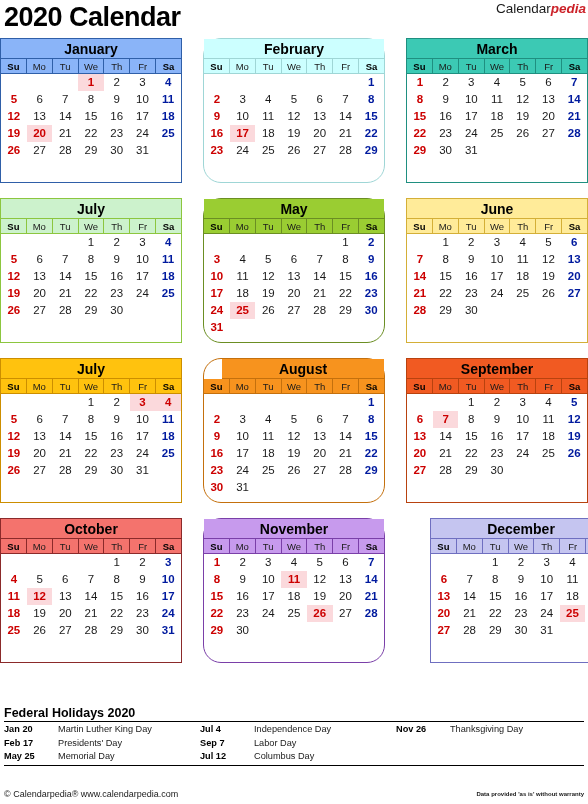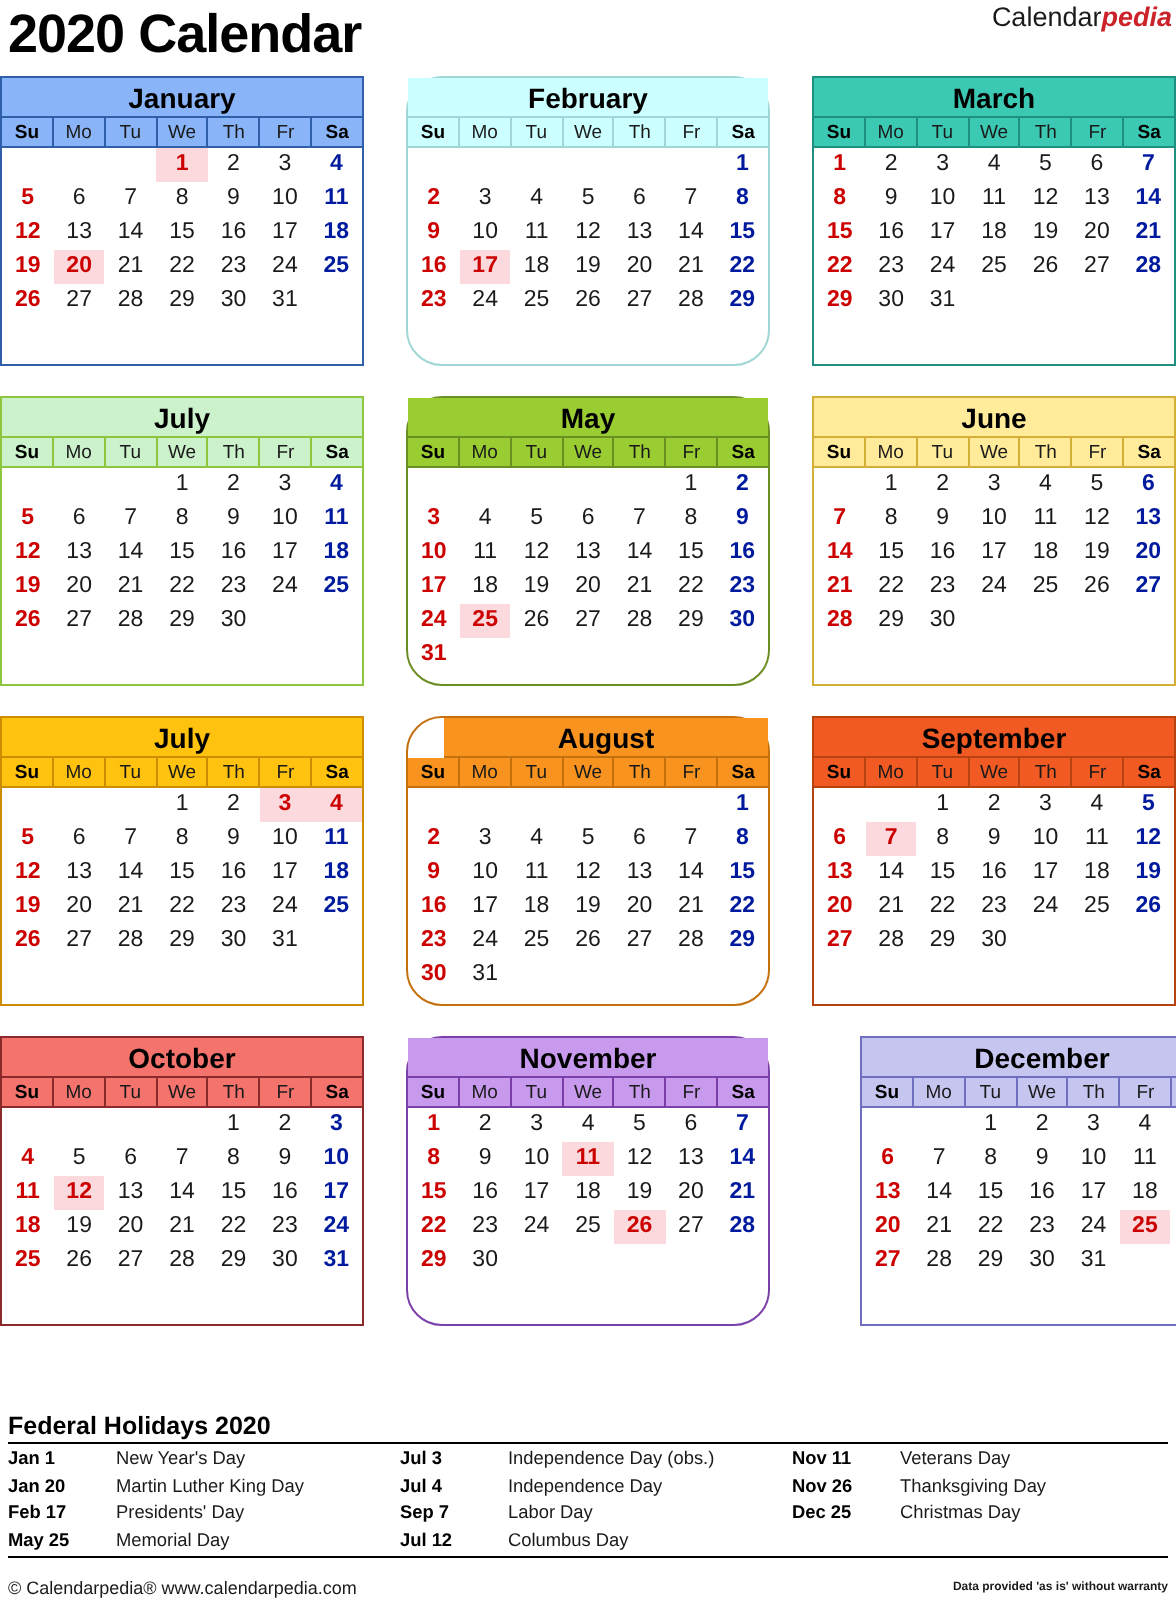--- a/index.html
+++ b/index.html
@@ -793,34 +793,20 @@
           </div>
         </div>
       </div>
     </div>
 
   <div id="hol-wrap">
     <div id="hol-title">Federal Holidays 2020</div>
     <div id="hol-box">
         <div class="hrow">
           <div class="hcol k0">
-            <div class="hdate">Jan 1</div>
-            <div class="hname">New Year's Day</div>
-          </div>
-          <div class="hcol k1">
-            <div class="hdate">Jul 3</div>
-            <div class="hname">Independence Day (obs.)</div>
-          </div>
-          <div class="hcol k2">
-            <div class="hdate">Nov 11</div>
-            <div class="hname">Veterans Day</div>
-          </div>
-        </div>
-        <div class="hrow">
-          <div class="hcol k0">
             <div class="hdate">Jan 20</div>
             <div class="hname">Martin Luther King Day</div>
           </div>
           <div class="hcol k1">
             <div class="hdate">Jul 4</div>
             <div class="hname">Independence Day</div>
           </div>
           <div class="hcol k2">
             <div class="hdate">Nov 26</div>
             <div class="hname">Thanksgiving Day</div>
@@ -828,24 +814,20 @@
         </div>
         <div class="hrow">
           <div class="hcol k0">
             <div class="hdate">Feb 17</div>
             <div class="hname">Presidents' Day</div>
           </div>
           <div class="hcol k1">
             <div class="hdate">Sep 7</div>
             <div class="hname">Labor Day</div>
           </div>
-          <div class="hcol k2">
-            <div class="hdate">Dec 25</div>
-            <div class="hname">Christmas Day</div>
-          </div>
         </div>
         <div class="hrow">
           <div class="hcol k0">
             <div class="hdate">May 25</div>
             <div class="hname">Memorial Day</div>
           </div>
           <div class="hcol k1">
             <div class="hdate">Jul 12</div>
             <div class="hname">Columbus Day</div>
           </div>

